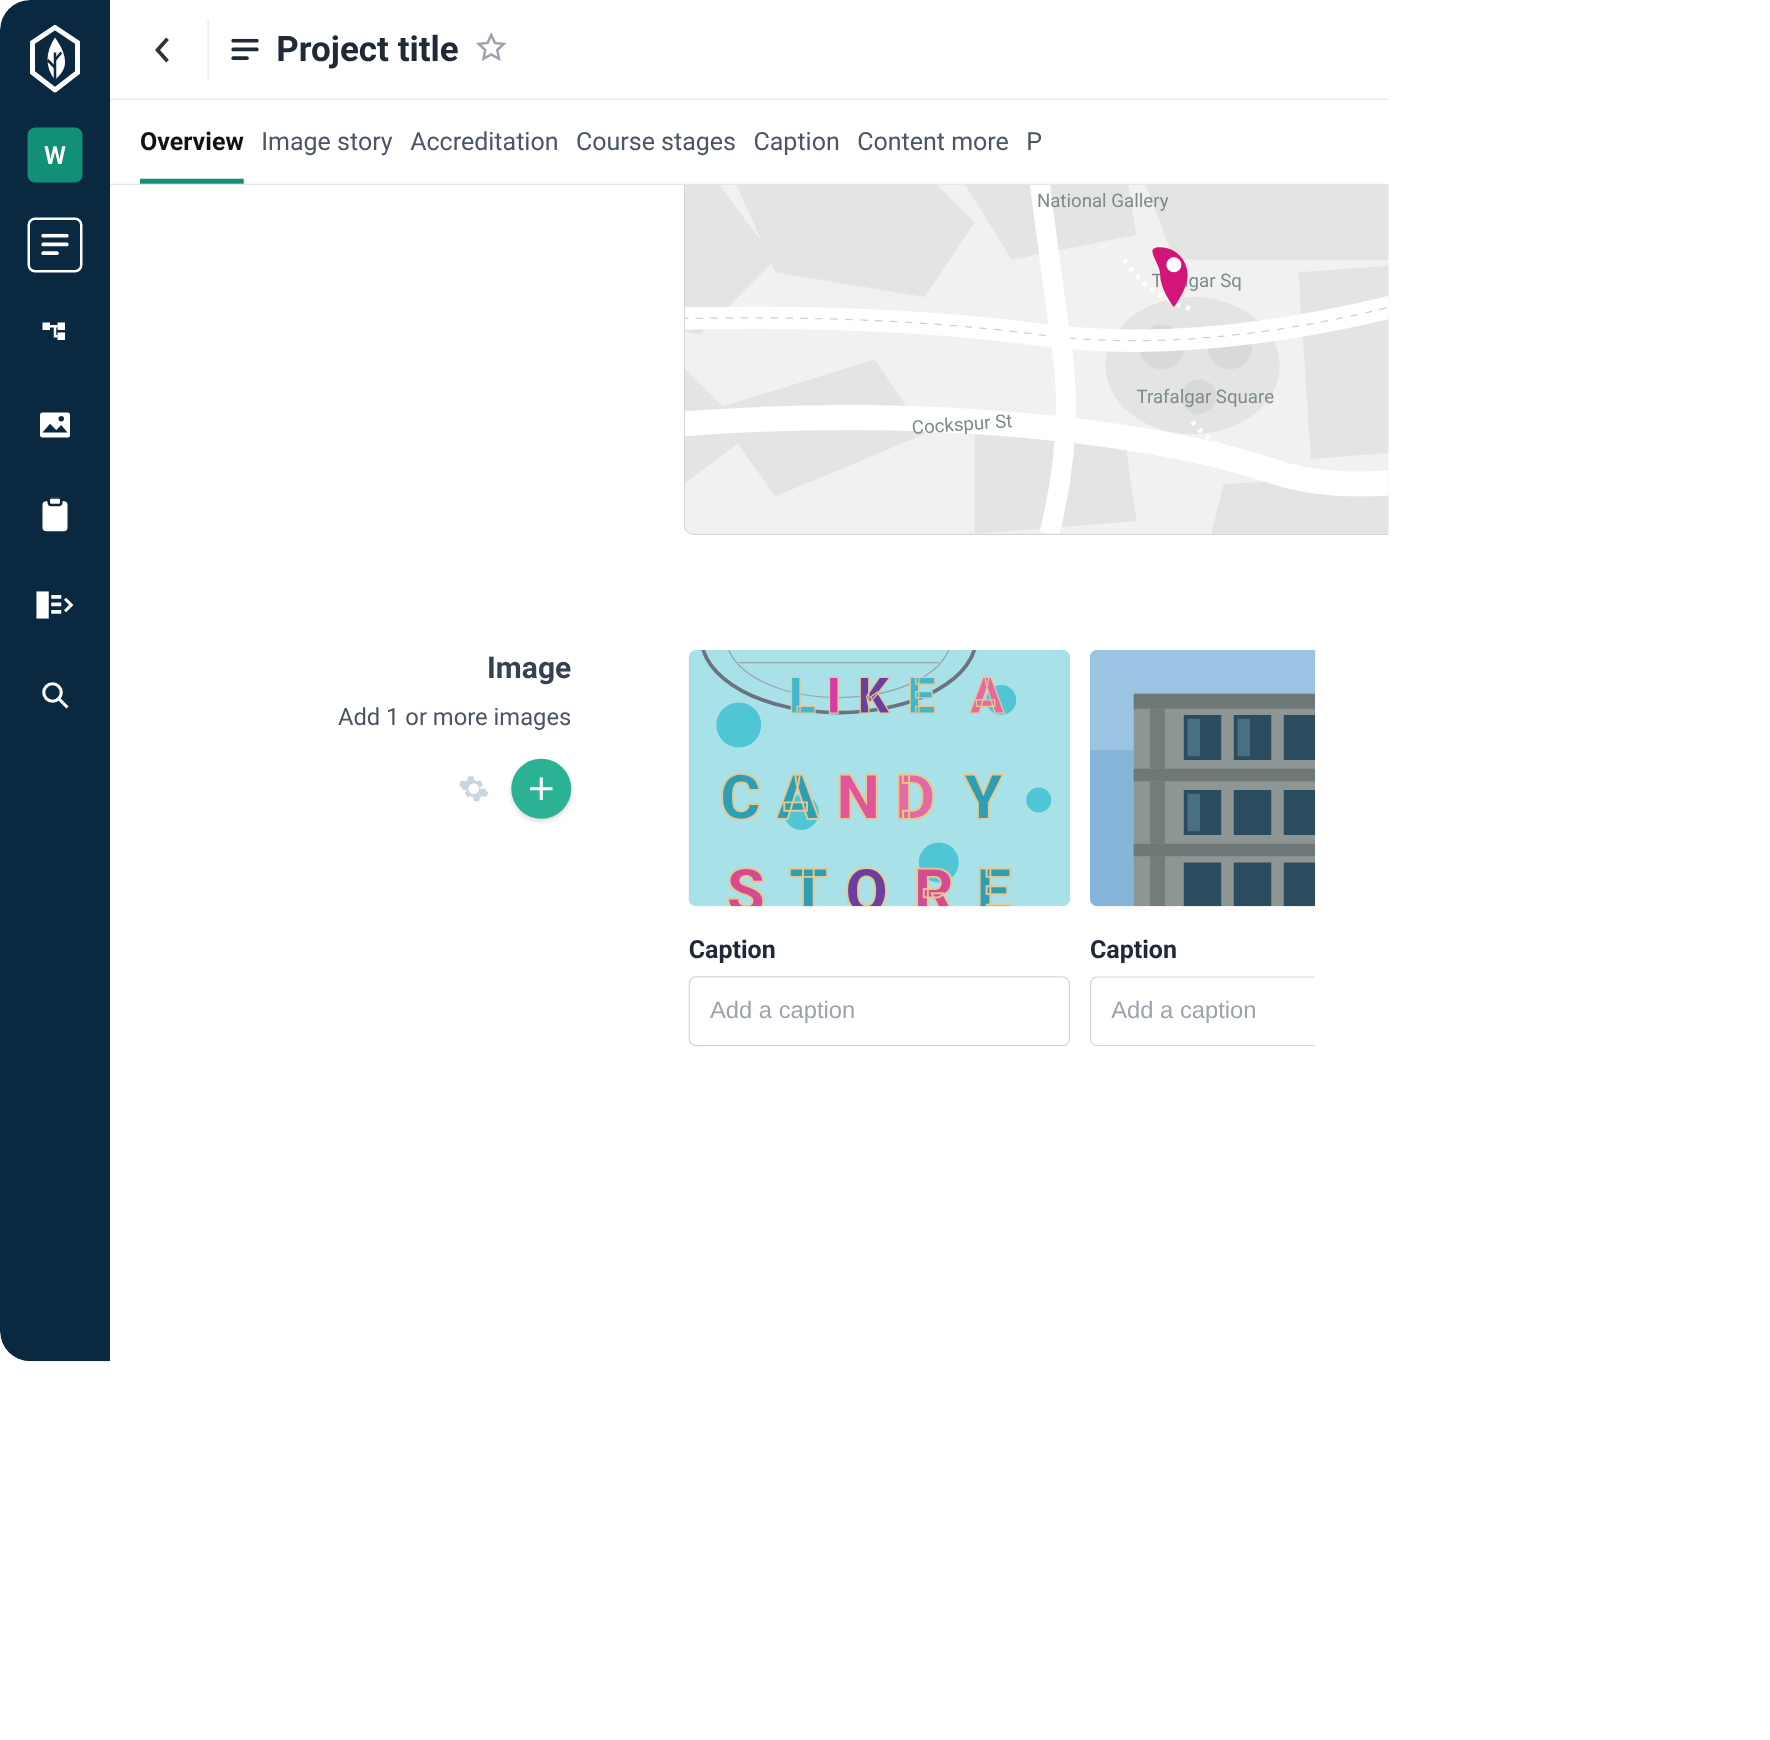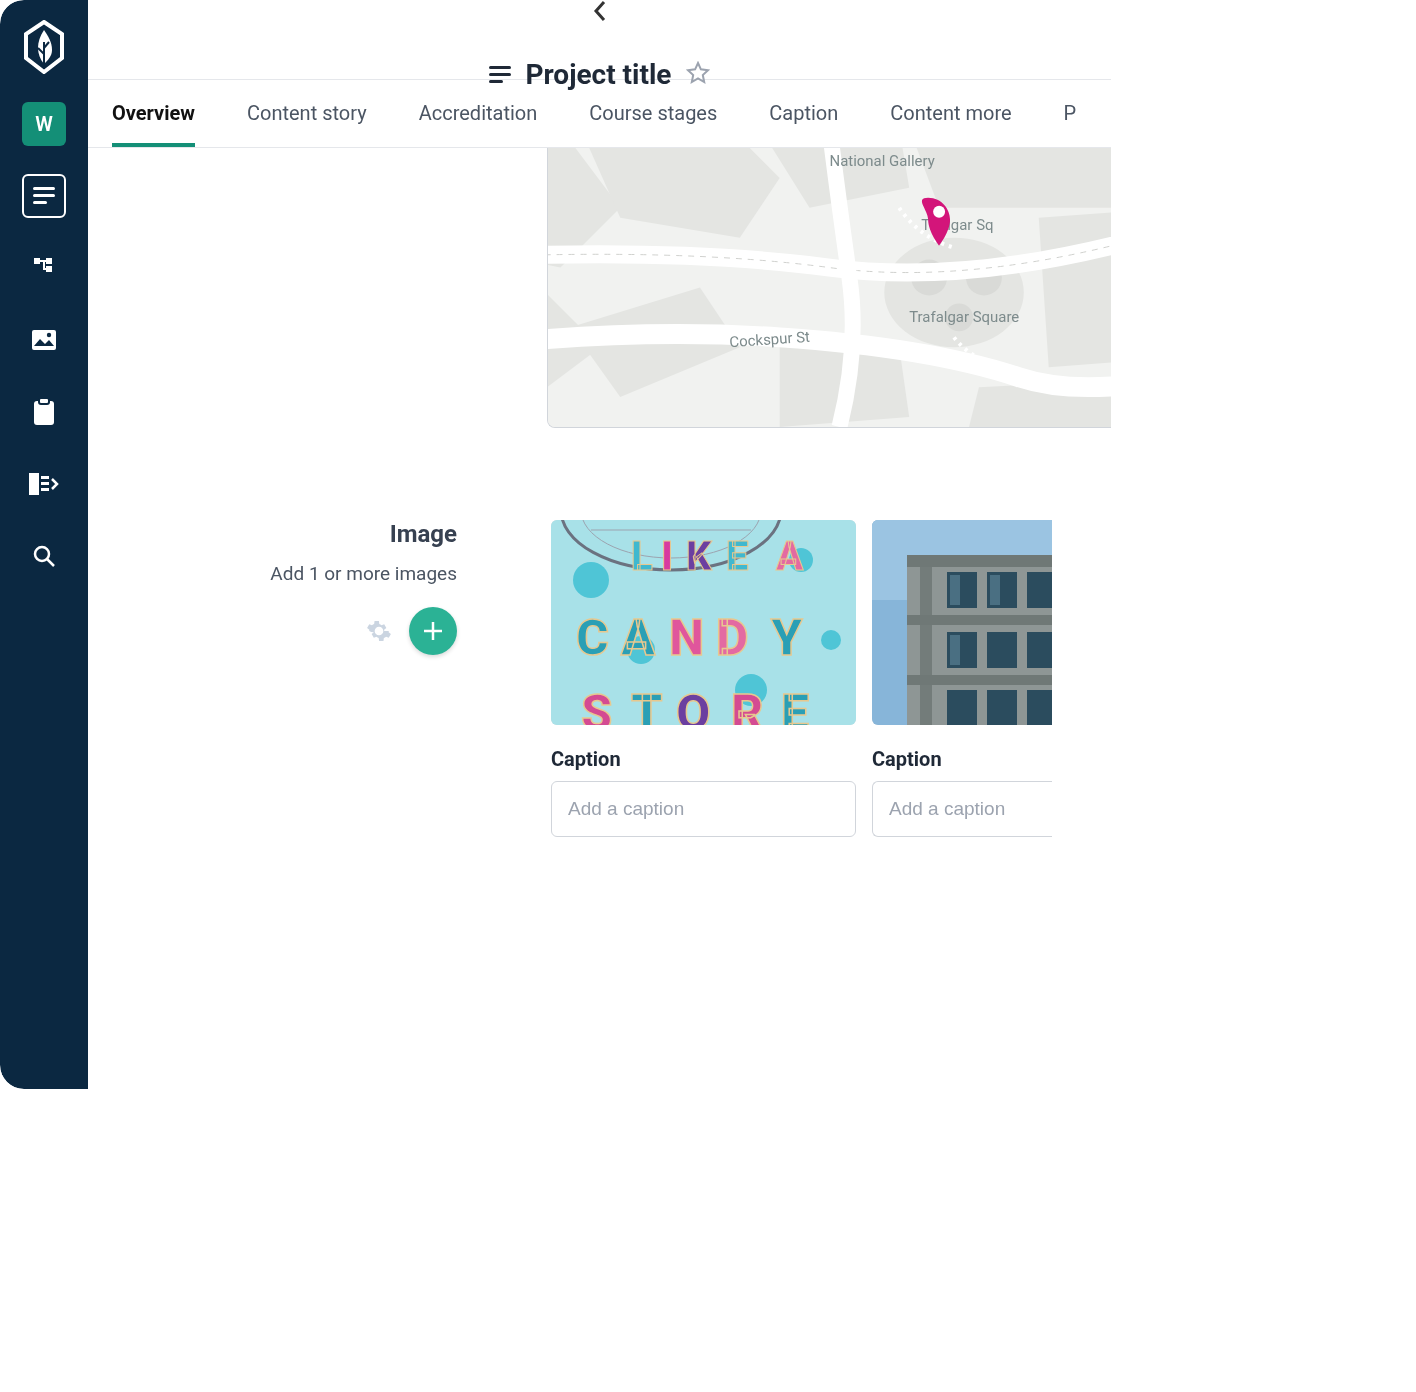--- a/index.html
+++ b/index.html
@@ -44,35 +44,34 @@
 
 
 .main { flex:1; display:flex; flex-direction:column; min-width:0; }
 
 .header {
   height: 80px;
   display:flex;align-items:center;
   padding: 0 24px;
   gap: 18px;
   border-bottom:1px solid #e5e7eb;
-  flex-direction:column;
 }
 .back-btn {
   width: 36px; height:36px; display:flex;align-items:center;justify-content:center;
   color:#333; cursor:pointer;
 }
 .vdiv { width:1px; height:48px; background:#e5e7eb; }
 .title-group { display:flex; align-items:center; gap:14px; }
 .title-text { font-size:28px; font-weight:700; color:#1f2937; }
 .star-icon { color:#9ca3af; cursor:pointer; }
 
 
 .tabs {
   display:flex;
-  gap: 52px;
+  gap: 14px;
   padding: 0 24px;
   border-bottom:1px solid #e5e7eb;
   height:68px;
   align-items:center;
 }
 .tab {
   font-size:20px;
   color:#4b5563;
   cursor:pointer;
   padding: 20px 0 18px 0;
@@ -233,21 +232,21 @@
         <div class="star-icon">
           <svg width="24" height="24" viewBox="0 0 24 24">
             <path d="M12 2 L14.9 8.3 L22 9.2 L16.8 14 L18.2 21 L12 17.5 L5.8 21 L7.2 14 L2 9.2 L9.1 8.3 Z" fill="none" stroke="#9ca3af" stroke-width="2"></path>
           </svg>
         </div>
       </div>
     </div>
 
     <div class="tabs">
       <div class="tab active">Overview</div>
-      <div class="tab">Content story</div>
+      <div class="tab">Image story</div>
       <div class="tab">Accreditation</div>
       <div class="tab">Course stages</div>
       <div class="tab">Caption</div>
       <div class="tab">Content more</div>
       <div class="tab">P</div>
     </div>
 
     <div class="content">
 
       <div class="map-wrap">

